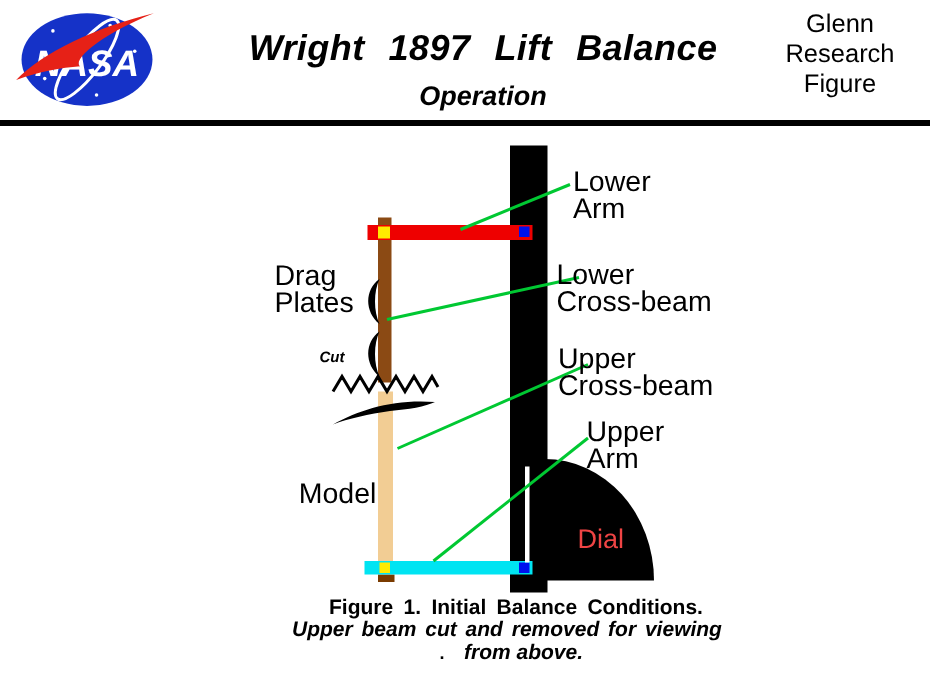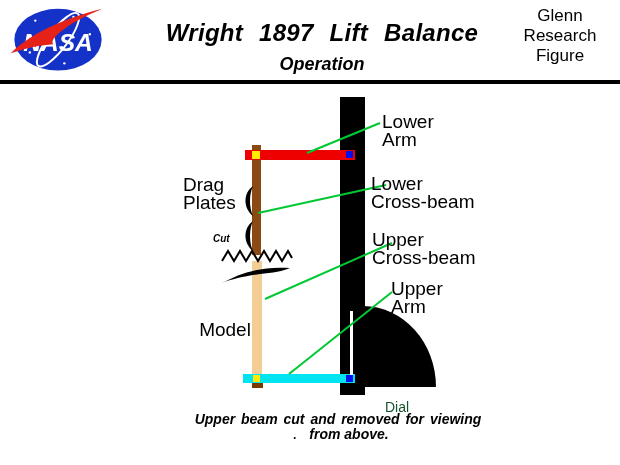--- a/index.html
+++ b/index.html
@@ -14,21 +14,21 @@
   .rule{left:0;top:80px;width:620px;height:4px;background:#000;}
   .diagram-svg{left:0;top:0;width:620px;height:465px;}
   .lbl{font-size:19px;line-height:18px;white-space:pre-line;}
   .lbl-lower-arm{left:382px;top:113px;width:58px;}
   .lbl-lower-crossbeam{left:371px;top:175px;width:112px;}
   .lbl-upper-crossbeam{left:372px;top:231px;width:112px;}
   .lbl-upper-arm{left:391px;top:280px;width:57px;}
   .lbl-drag-plates{left:183px;top:176px;width:62px;}
   .lbl-model{left:190px;top:277px;width:70px;text-align:center;margin-top:44px;}
   .lbl-cut{left:213px;top:233px;font-size:10px;font-weight:bold;font-style:italic;}
-  .lbl-dial{left:385px;top:350px;color:#14532d;font-size:14px;margin-top:48px;}
+  .lbl-dial{left:385px;top:350px;color:#ef4444;font-size:18px;}
   .caption1{left:134px;top:396px;width:420px;text-align:center;font-size:14px;font-weight:bold;
             word-spacing:3px;}
   .caption2{left:128px;top:411px;width:420px;text-align:center;font-size:14px;font-weight:bold;
             font-style:italic;word-spacing:2px;}
   .caption3{left:139px;top:426px;width:420px;text-align:center;font-size:14px;font-weight:bold;
             font-style:italic;}
   .stray{left:293px;top:428px;font-size:12px;font-weight:bold;}
 </style>
 </head>
 <body>
@@ -102,17 +102,18 @@
   <div class="abs lbl lbl-upper-crossbeam">Upper
 Cross-beam</div>
   <div class="abs lbl lbl-upper-arm">Upper
 Arm</div>
   <div class="abs lbl lbl-drag-plates">Drag
 Plates</div>
   <div class="abs lbl-cut">Cut</div>
   <div class="abs lbl lbl-model">Model</div>
   <div class="abs lbl lbl-dial">Dial</div>
 
+  <div class="abs caption1">Figure 1. Initial Balance Conditions.</div>
   <div class="abs caption3">from above.</div>
   <div class="abs caption2">Upper beam cut and removed for viewing</div>
   <div class="abs stray">.</div>
 
 </div>
 
 </body></html>

